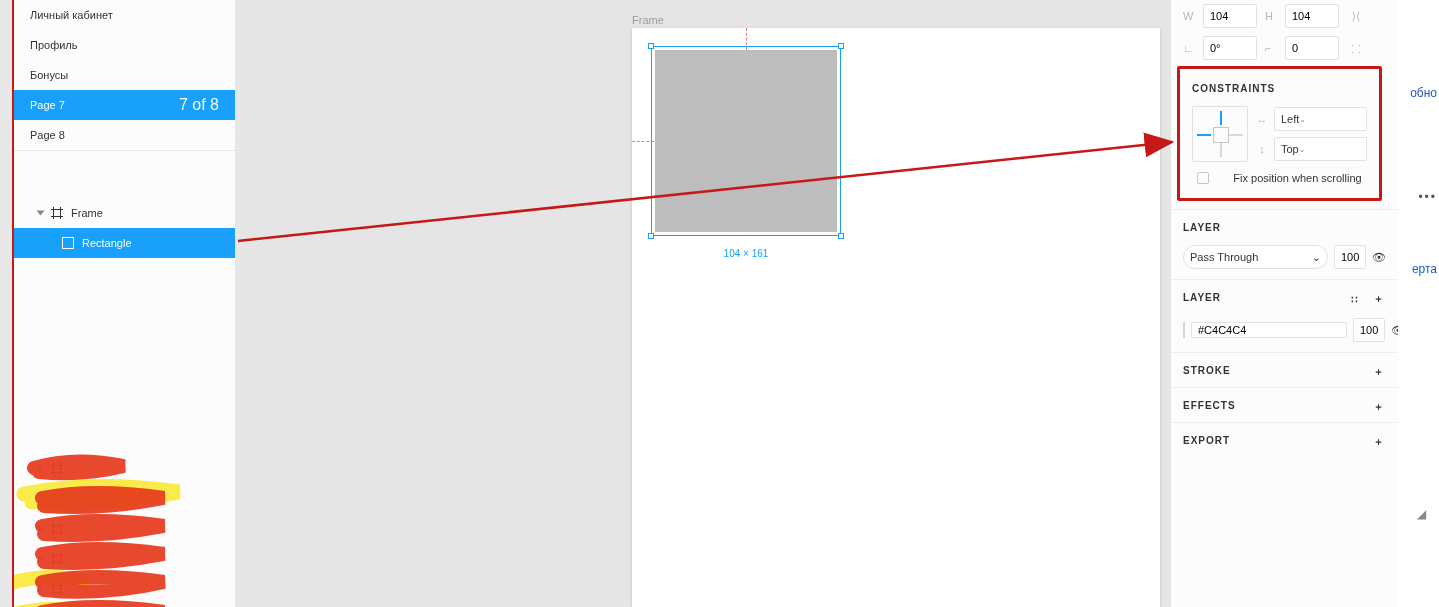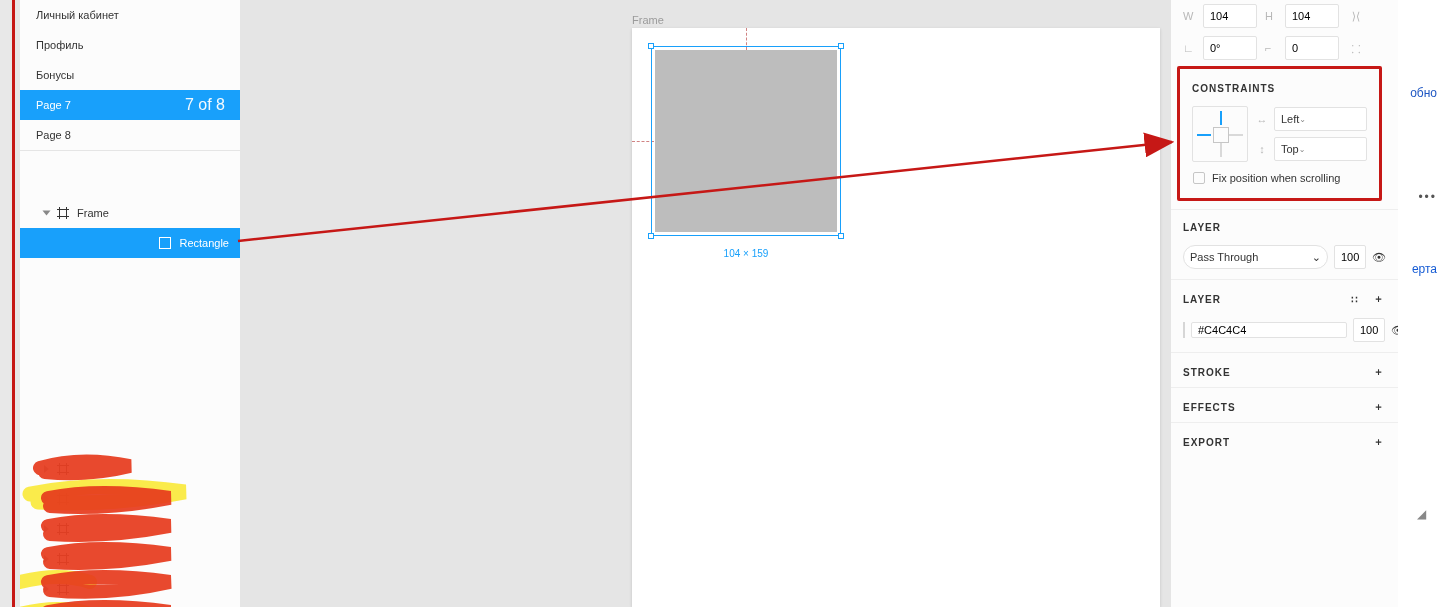--- a/index.html
+++ b/index.html
@@ -4,40 +4,40 @@
 <style>
   * { box-sizing: border-box; margin: 0; padding: 0; font-family: Arial, Helvetica, sans-serif; }
   body { width: 1439px; height: 607px; background: #e8e8e8; position: relative; overflow: hidden; font-size: 11px; color: #333; }
 
   
   .outer-left { position: absolute; left: 12px; top: 0; width: 3px; height: 607px; background: #c61816; }
   .outer-right1 { position: absolute; left: 1395px; top: 0; width: 3px; height: 607px; background: #c61816; }
 
   
   .left-panel {
-    position: absolute; left: 20px; top: 0; width: 222px; height: 607px;
+    position: absolute; left: 14px; top: 0; width: 222px; height: 607px;
     background: #fcfcfc; border-right: 1px solid #e5e5e5;
   }
   .page-item {
     padding: 0 16px; height: 30px; line-height: 30px; font-size: 11px; color: #333;
     cursor: pointer;
   }
   .page-item.selected {
     background: #18a0fb; color: #fff; display: flex; justify-content: space-between;
   }
   .page-item.selected .sub { font-size: 16px; opacity: .95; }
   .divider-h { height: 1px; background: #e5e5e5; margin: 0; }
 
   .layer-list { position: absolute; left:0; right:0; top: 198px; }
   .layer-row {
     display: flex; align-items: center; height: 30px; padding: 0 12px 0 20px;
     font-size: 11px; color: #333; cursor: pointer; gap: 8px;
   }
   .layer-row.indent1 { padding-left: 24px; }
-  .layer-row.indent2 { padding-left: 48px; justify-content: flex-end; }
+  .layer-row.indent2 { padding-left: 48px; }
   .layer-row.selected { background: #18a0fb; color: #fff; }
   .caret { width: 0; height: 0; border-top: 4px solid transparent; border-bottom: 4px solid transparent; border-left: 5px solid #888; transform: rotate(90deg); }
   .caret-right { width: 0; height: 0; border-top: 4px solid transparent; border-bottom: 4px solid transparent; border-left: 5px solid #888; }
   .frame-icon { width: 12px; height: 12px; position: relative; flex: none; }
   .frame-icon::before, .frame-icon::after { content: ""; position: absolute; background: currentColor; }
   .frame-icon::before { left: 0; right: 0; top: 2px; height: 1px; box-shadow: 0 7px 0 currentColor; }
   .frame-icon::after  { top: 0; bottom: 0; left: 2px; width: 1px; box-shadow: 7px 0 0 currentColor; }
   .layer-row .frame-icon { color: #333; }
   .rect-icon { width: 12px; height: 12px; border: 1px solid #fff; flex: none; }
 
@@ -97,27 +97,27 @@
   }
   .cw-core { position: absolute; left: 20px; top: 20px; width: 16px; height: 16px; border: 1px solid #c6c6c6; }
   .cw-top { position: absolute; left: 27px; top: 4px; width: 2px; height: 14px; background: #18a0fb; }
   .cw-left{ position: absolute; left: 4px; top: 27px; width: 14px; height: 2px; background: #18a0fb; }
   .cw-r   { position: absolute; right: 4px; top: 27px; width: 14px; height: 2px; background: #d9d9d9; }
   .cw-b   { position: absolute; left: 27px; bottom: 4px; width: 2px; height: 14px; background: #d9d9d9; }
   .drop { flex: 1; height: 24px; border: 1px solid #e2e2e2; border-radius: 2px; display: flex; align-items: center; padding: 0 6px; font-size: 11px; background: #fff; }
   .drop .chev { color: #888; font-size: 8px; }
   .c-arrow-h, .c-arrow-v { color: #b8b8b8; width: 12px; text-align: center; }
 
-  .chk-row { display: flex; align-items: center; gap: 7px; padding: 6px 13px; font-size: 11px; }
+  .chk-row { display: flex; align-items: center; gap: 24px; padding: 6px 13px; font-size: 11px; justify-content: center; }
   .chk { width: 12px; height: 12px; border: 1px solid #c6c6c6; border-radius: 2px; }
 
   .layer-section, .fill-section, .stroke-section, .effects-section, .export-section {
     border-top: 1px solid #eee;
   }
-  .sec-head { display: flex; align-items: center; justify-content: space-between; padding: 12px 12px 8px; font-size: 10px; letter-spacing: 1px; font-weight: 600; }
+  .sec-head { display: flex; align-items: flex-start; justify-content: space-between; padding: 12px 12px 8px; font-size: 10px; letter-spacing: 1px; font-weight: 600; }
   .sec-head .icons { display: flex; gap: 10px; color: #333; }
   .plus, .dots4, .eye, .minus { width: 14px; height: 14px; display: inline-flex; align-items: center; justify-content: center; }
 
   .fill-row { display: flex; align-items: center; gap: 6px; padding: 4px 12px 10px; }
   .swatch { width: 16px; height: 16px; background: #c4c4c4; border: 1px solid #d6d6d6; }
   .hex-input { flex: 1; height: 16px; border: 1px solid #e2e2e2; border-radius: 2px; padding: 0 6px; font-size: 11px; }
   .pct-box { width: 32px; height: 24px; border: 1px solid #e2e2e2; border-radius: 2px; padding: 0 6px; font-size: 11px; text-align: left; }
   .layer-mode-row { display: flex; align-items: center; gap: 6px; padding: 4px 12px 10px; }
   .mode-drop { flex: 1; height: 24px; border: 1px solid #e2e2e2; border-radius: 12px; padding: 0 6px; font-size: 11px; display: flex; align-items: center; justify-content: space-between; background:#fff; }
 
@@ -220,21 +220,21 @@
   <div class="frame-shadow"></div>
   <div class="guide-h"></div>
   <div class="guide-v"></div>
   <div class="rect-sel"></div>
   <div class="sel-outline">
     <div class="handle h-tl"></div>
     <div class="handle h-tr"></div>
     <div class="handle h-bl"></div>
     <div class="handle h-br"></div>
   </div>
-  <div class="sel-dims">104 × 159</div>
+  <div class="sel-dims">104 × 161</div>
 </div>
 
 <div class="right-panel">
 
   <div class="prop-row">
     <span class="lab">W</span>
     <input class="num-input" value="104" style="">
     <span class="lab">H</span>
     <input class="num-input" value="104" style="">
     <span class="link-icn">⟩⟨</span>

